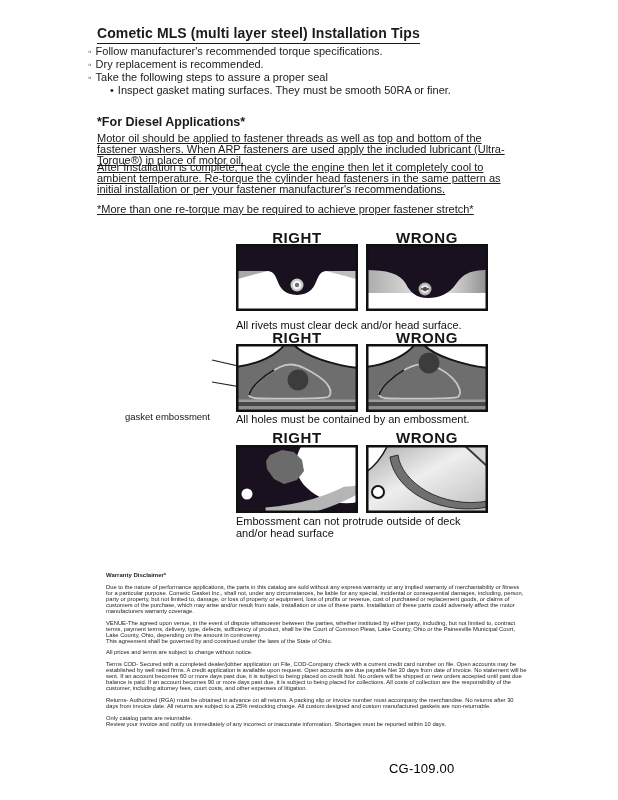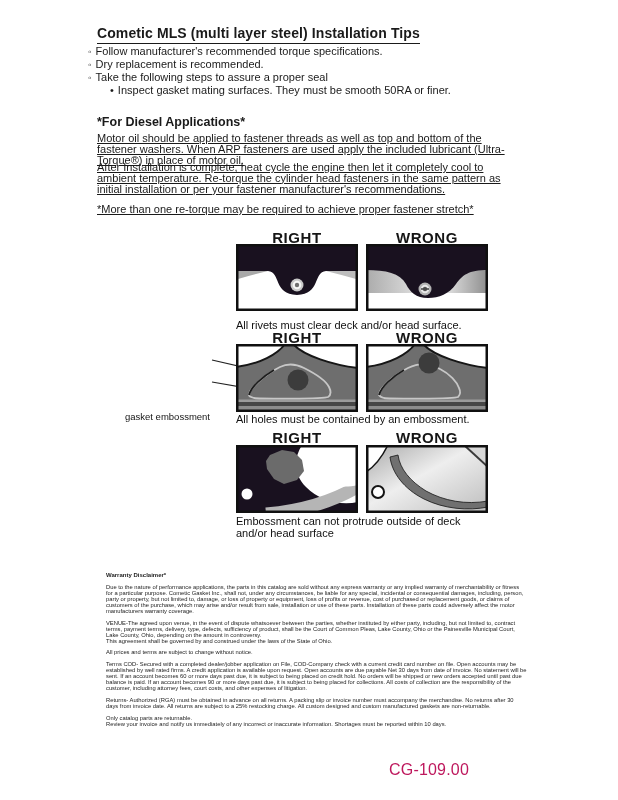--- a/index.html
+++ b/index.html
@@ -21,21 +21,21 @@
   .diesel-head { position:absolute; left:97px; top:115px; font-size:12.5px; font-weight:bold; }
   .para { position:absolute; left:97px; width:418px; font-size:11px; line-height:10.8px;text-decoration:underline; }
   .rw-label { position:absolute; width:122px; text-align:center; font-size:15px; font-weight:600; letter-spacing:.6px; color:#151515; }
   .figbox { position:absolute; width:122px; display:block; }
   .caption { position:absolute; left:236px; font-size:11px; line-height:11.5px; color:#111; white-space:pre-line; }
   .anno { position:absolute; font-size:9.5px; line-height:10.5px; text-align:right; color:#151515; white-space:pre-line; }
   .leader { position:absolute; left:208px; top:352px; }
   .fineprint { position:absolute; left:106px; top:572px; width:421px; font-size:5.8px; line-height:6.1px; color:#242424; }
   .fineprint h4 { font-size:6px; font-weight:bold; margin-bottom:5.5px; }
   .fineprint p { margin-bottom:5.5px; white-space:pre-line; }
-  .pagenum { position:absolute; left:389px; top:761px; font-size:16px; color:#be185d; letter-spacing:.2px; }
+  .pagenum { position:absolute; left:389px; top:761px; font-size:13px; color:#000000; letter-spacing:.2px; }
 </style>
 </head>
 <body>
 
 <div class="page">
 
   <div class="title">Cometic MLS (multi layer steel) Installation Tips</div>
 
   <div class="bullets">
     <div class="b">Follow manufacturer's recommended torque specifications.</div>

